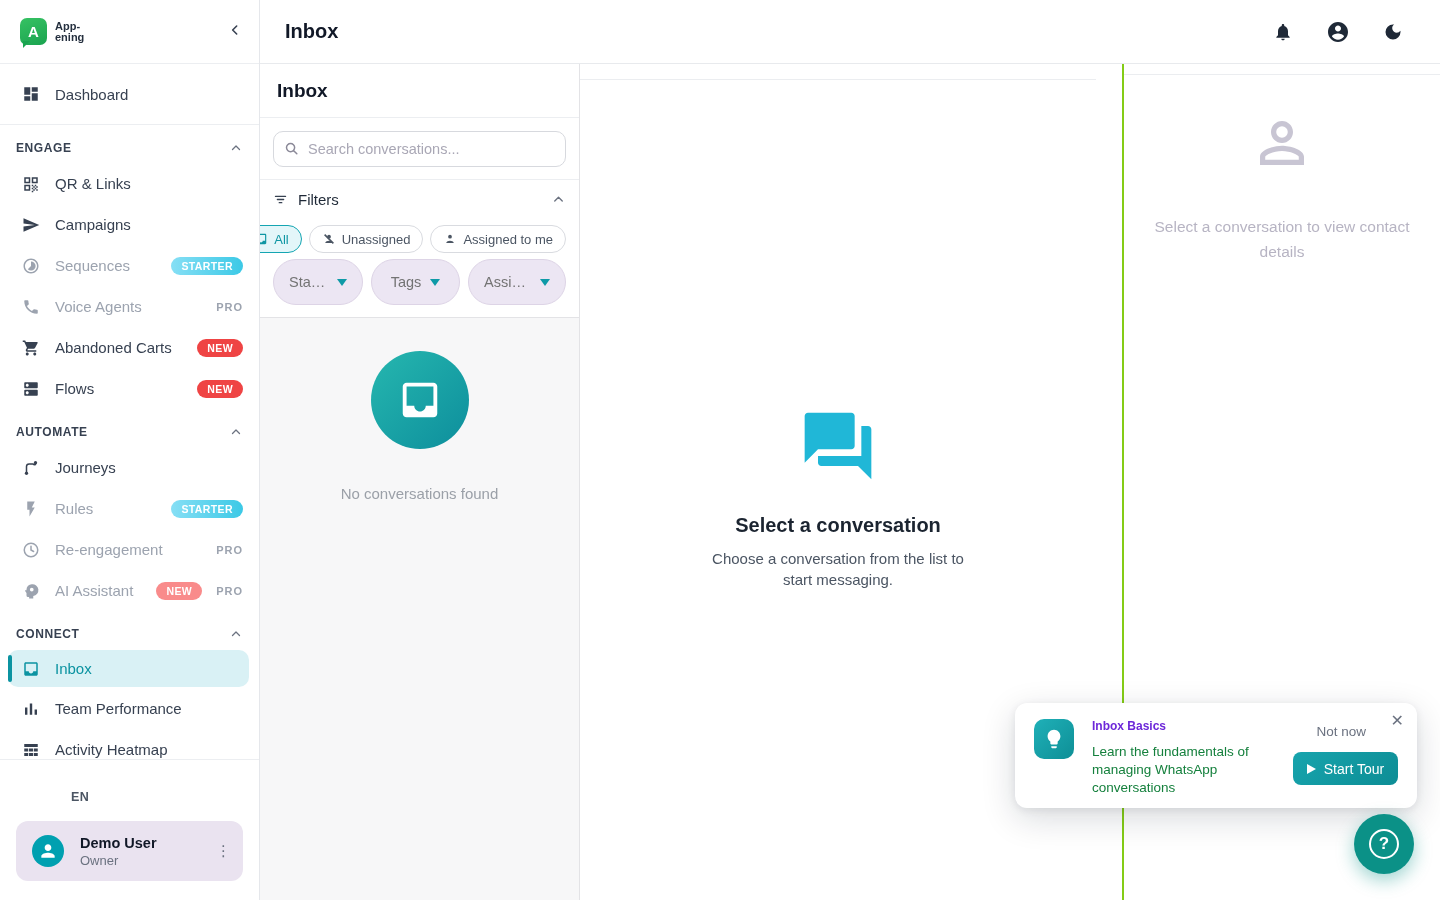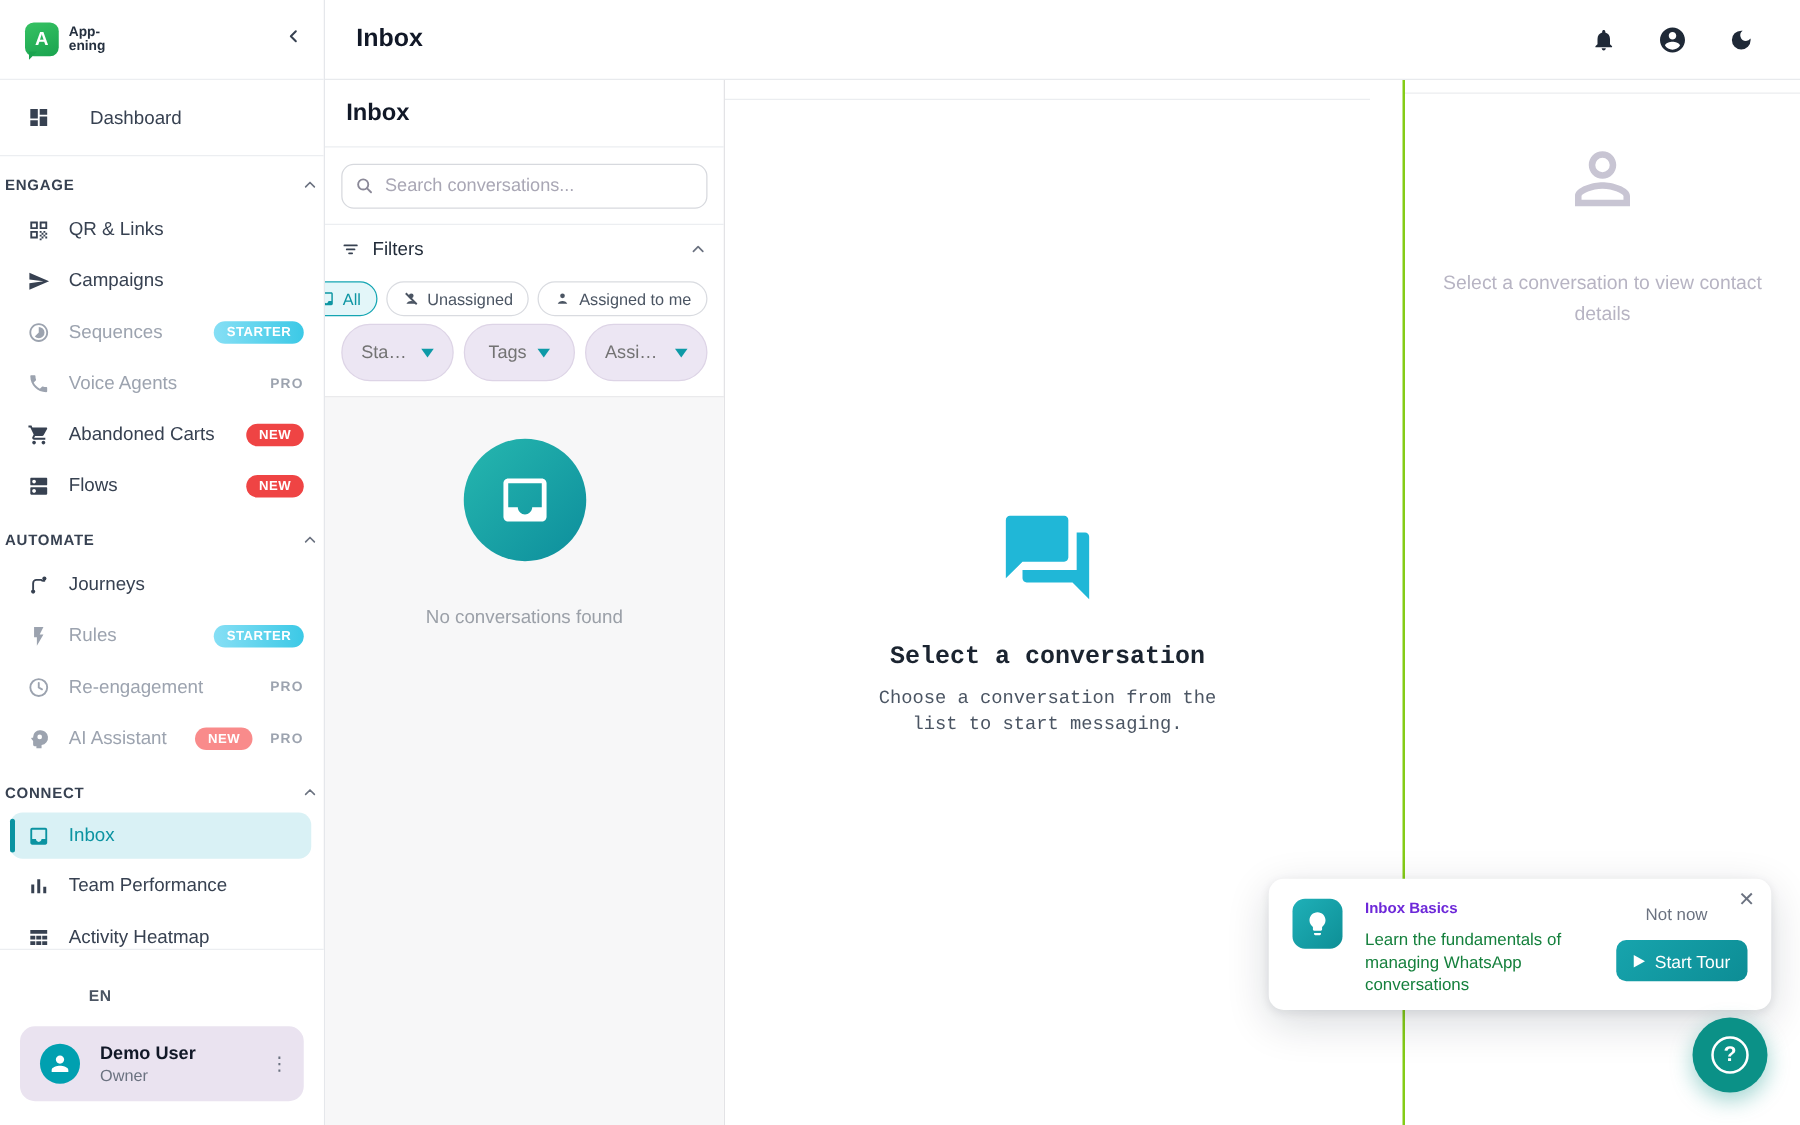--- a/index.html
+++ b/index.html
@@ -11,24 +11,24 @@
   .sidebar { width:260px; min-width:260px; height:900px; background:#fff; border-right:1px solid #e5e7eb; display:flex; flex-direction:column; position:relative; }
   .sidebar-header { height:64px; border-bottom:1px solid #eceef1; display:flex; align-items:center; padding:0 16px 0 20px; }
   .logo-box { width:27px; height:27px; border-radius:7px; background:linear-gradient(160deg,#36c263,#1aa34f); color:#fff; font-weight:bold; font-size:15px; display:flex; align-items:center; justify-content:center; position:relative; }
   .logo-box::after { content:""; position:absolute; left:3px; bottom:-3px; width:7px; height:7px; background:#1aa34f; clip-path:polygon(0 0,100% 0,0 100%); }
   .logo-text { margin-left:8px; font-size:11px; line-height:11px; font-weight:bold; color:#25303f; }
   .collapse-btn { margin-left:auto; color:#374151; font-size:16px; cursor:pointer; display:flex; }
   .sidebar-nav { height:695px; overflow:hidden; padding-top:7px; }
   .nav-item { height:41px; display:flex; align-items:center; padding:0 16px 0 22px; font-size:15px; color:#374151; cursor:pointer; position:relative; }
   .nav-item .ic { width:18px; height:18px; margin-right:15px; flex:none; display:flex; align-items:center; justify-content:center; }
   .nav-item .ic svg { width:18px; height:18px; }
-  .nav-item.dash { height:46px;gap:17px; }
+  .nav-item.dash { height:46px; }
   .dash-wrap { border-bottom:1px solid #eceef1; padding-bottom:7px; }
   .nav-item.disabled { color:#9ca3af; }
-  .section-head { height:30px; margin-top:8px; display:flex; align-items:center; padding:0 4px; font-size:12px; font-weight:bold; letter-spacing:.6px; color:#374151; }
+  .section-head { height:30px; margin-top:8px; display:flex; align-items:center; padding:0 16px; font-size:12px; font-weight:bold; letter-spacing:.6px; color:#374151; }
   .section-head .chev { margin-left:auto; color:#6b7280; display:flex; }
   .badge { margin-left:auto; font-size:10.5px; font-weight:bold; border-radius:999px; padding:3px 10px; color:#fff; letter-spacing:.4px; }
   .badge.starter { background:linear-gradient(90deg,#86dff5,#3cc9e6); }
   .badge.red { background:#ef4444; }
   .badge.salmon { background:#f98b8b; }
   .pro-tag { margin-left:auto; font-size:11px; font-weight:bold; color:#9ca3af; letter-spacing:1px; }
   .badge + .pro-tag, .badge.mid { margin-left:10px; }
   .badge.mid { margin-left:auto; }
   .nav-item.active-row { margin:1px 10px 1px 8px; padding-left:14px; height:37px; border-radius:10px; background:#d9f1f5; color:#0b93a1; font-weight:500; }
   .nav-item.active-row::before { content:""; position:absolute; left:0; top:5px; width:4px; height:27px; border-radius:4px; background:#0b93a1; }
@@ -75,21 +75,21 @@
   .dd-pill { height:46px; border-radius:999px; background:#ece6f3; border:1px solid #ddd4e6; display:inline-flex; align-items:center; justify-content:center; gap:9px; padding:0 15px; font-size:14.5px; color:#737373; cursor:pointer; }
   .dd-pill .caret { width:0; height:0; border-left:5.5px solid transparent; border-right:5.5px solid transparent; border-top:7px solid #0e9aa7; }
   .dd-pill.w1{ width:90px;} .dd-pill.w2{ width:90px;} .dd-pill.w3{ width:98px;}
   .dd-pill .lbl { overflow:hidden; text-overflow:ellipsis; white-space:nowrap; }
   .conv-list { flex:1; background:#f7f7f8; display:flex; flex-direction:column; align-items:center; }
   .empty-circle { margin-top:33px; width:98px; height:98px; border-radius:50%; background:linear-gradient(135deg,#26b7af,#0d8e9c); display:flex; align-items:center; justify-content:center; color:#fff; }
   .empty-circle svg { width:46px; height:46px; }
   .conv-empty-text { margin-top:36px; font-size:15px; color:#9ba0a8; }
 
   
-  .chat-area { flex:1; background:#fff; display:flex; flex-direction:column; align-items:center;font-family:Liberation Mono, monospace; }
+  .chat-area { flex:1; background:#fff; display:flex; flex-direction:column; align-items:center; }
   .chat-strip { width:100%; height:16px; border-bottom:1px solid #ebedf0; }
   .chat-icon { margin-top:326px; color:#20b7d7; display:flex; }
   .chat-icon svg { width:80px; height:80px; }
   .chat-empty-title { margin-top:28px; font-size:20px; font-weight:bold; color:#1b2430; }
   .chat-empty-sub { margin-top:11px; font-size:15px; line-height:21px; color:#4b5563; text-align:center; max-width:272px; }
 
   
   .contact-panel { width:318px; min-width:318px; border-left:2px solid #84cc16; background:#fff; display:flex; flex-direction:column; align-items:center;margin-left:26px; }
   .contact-strip { width:100%; height:11px; border-bottom:1px solid #ebedf0; }
   .contact-icon { margin-top:35px; color:#c8c5d3; display:flex; }

